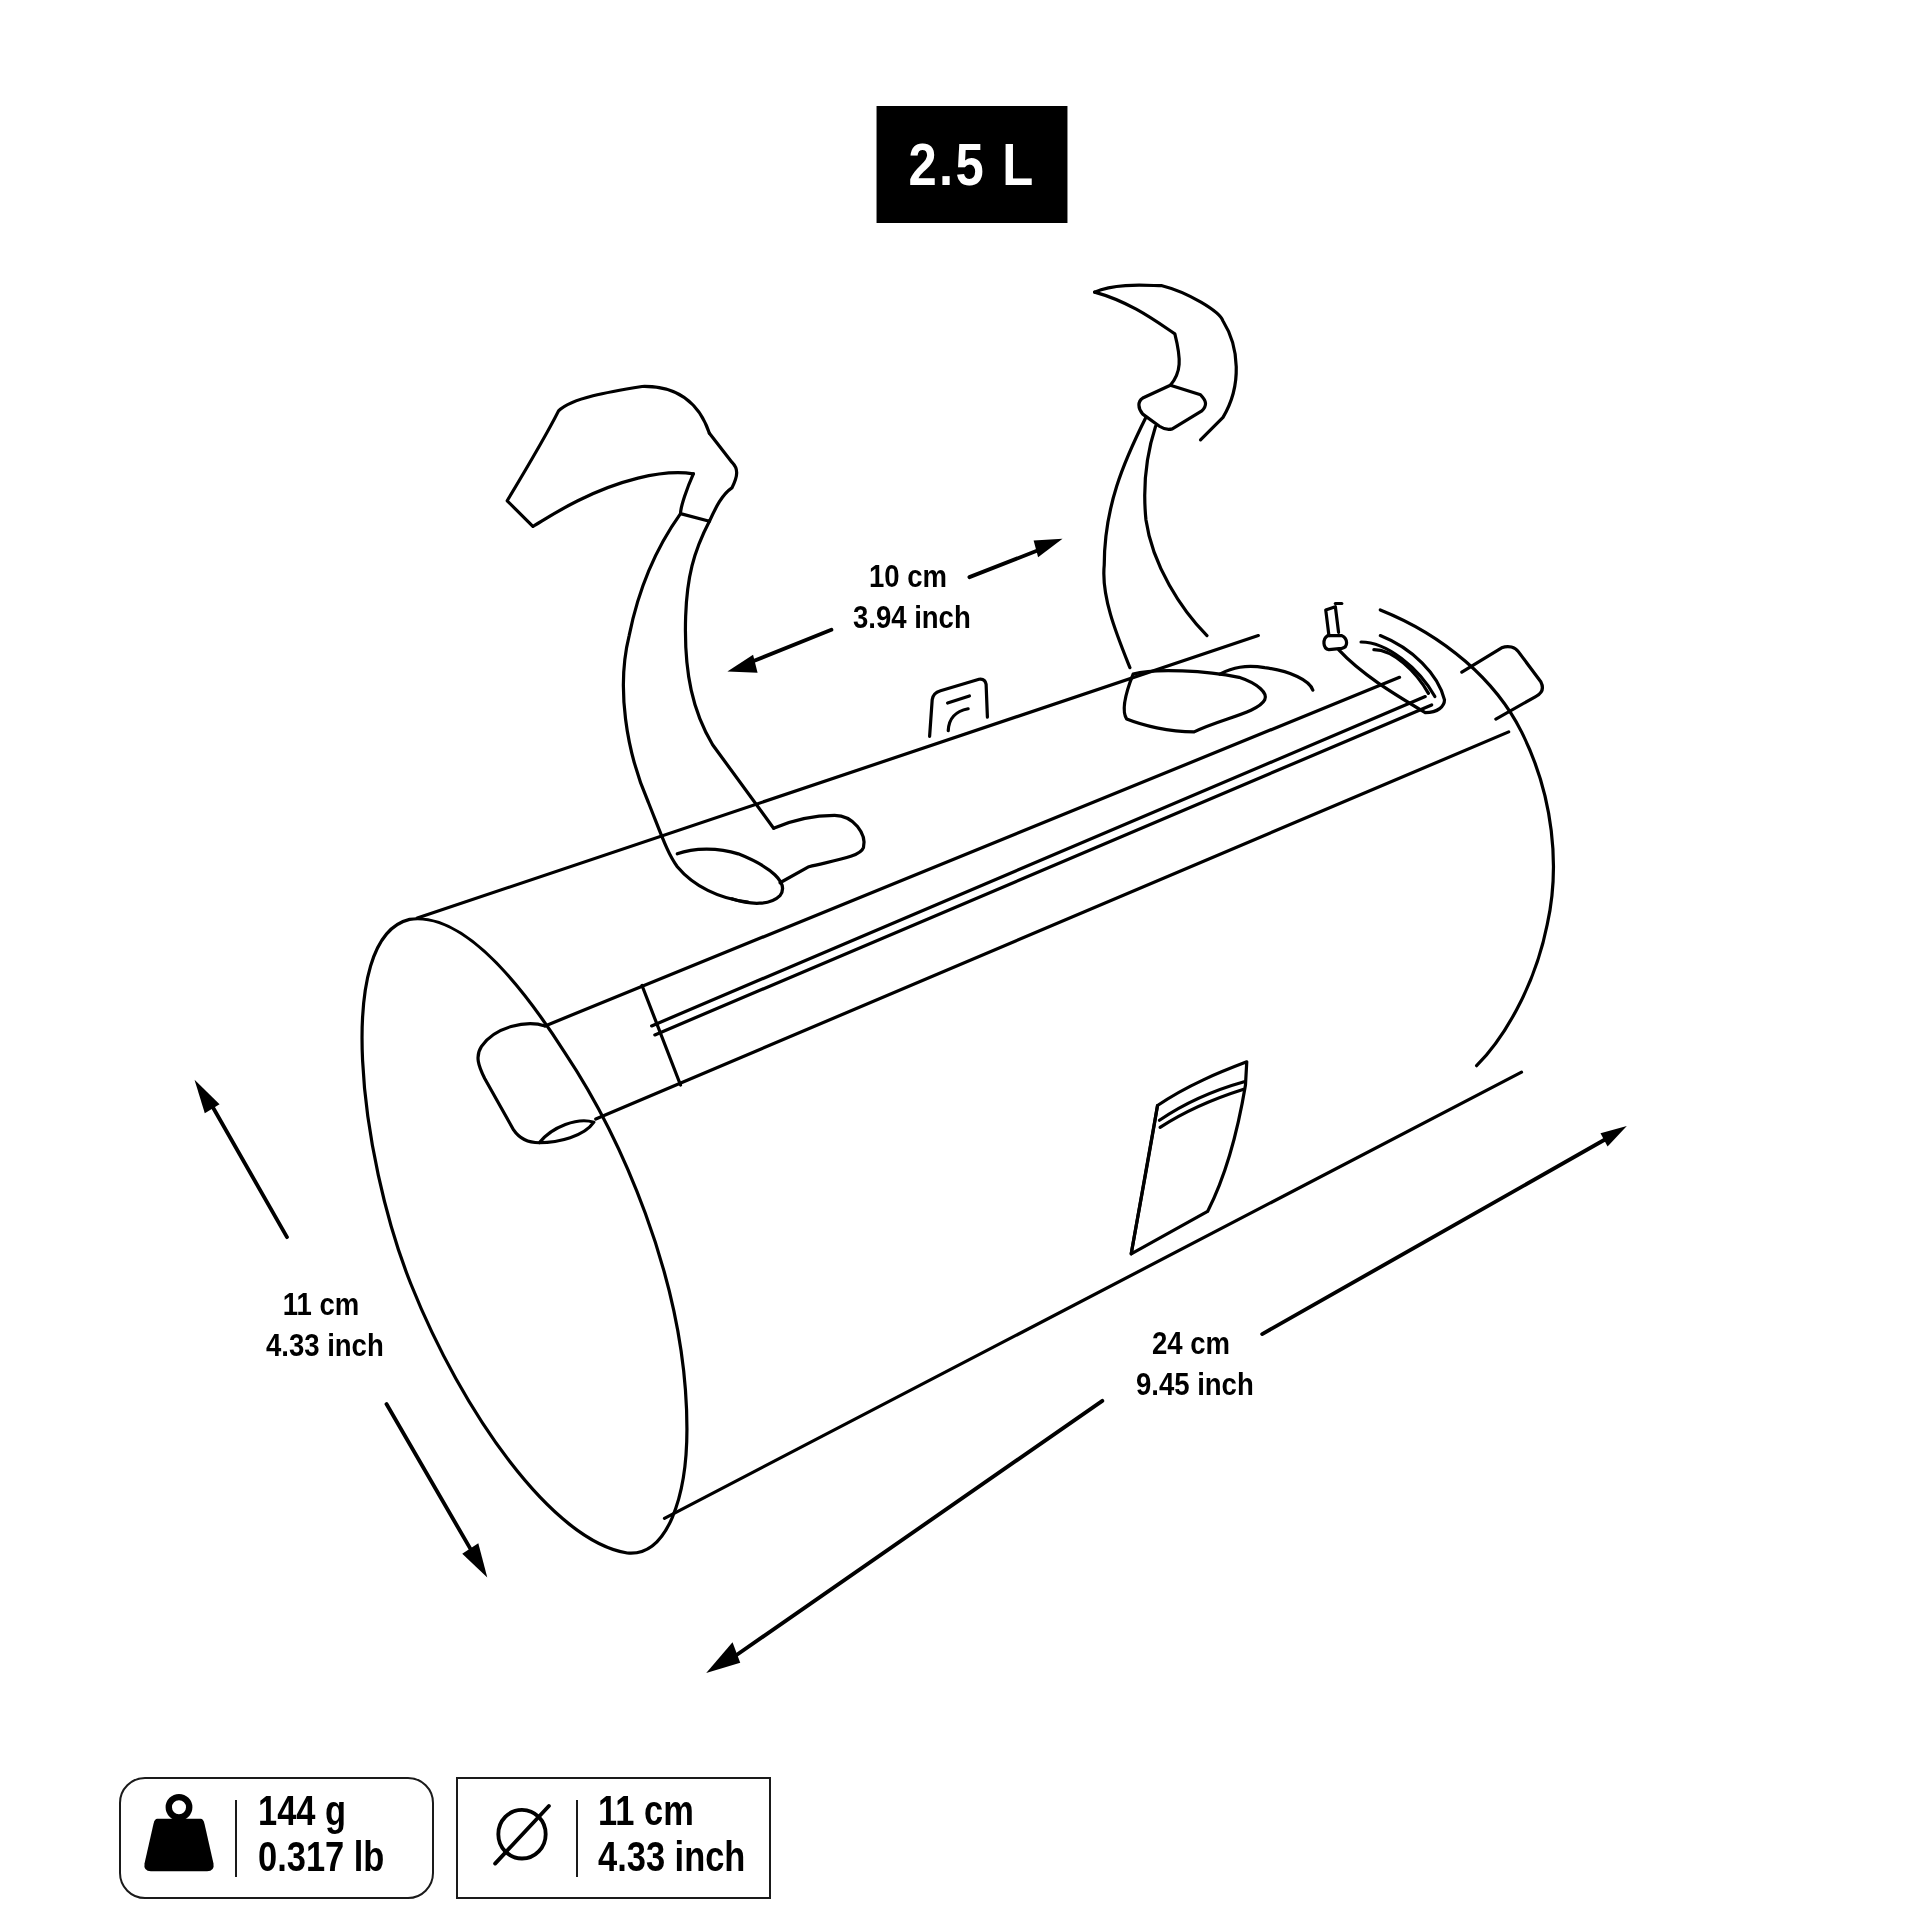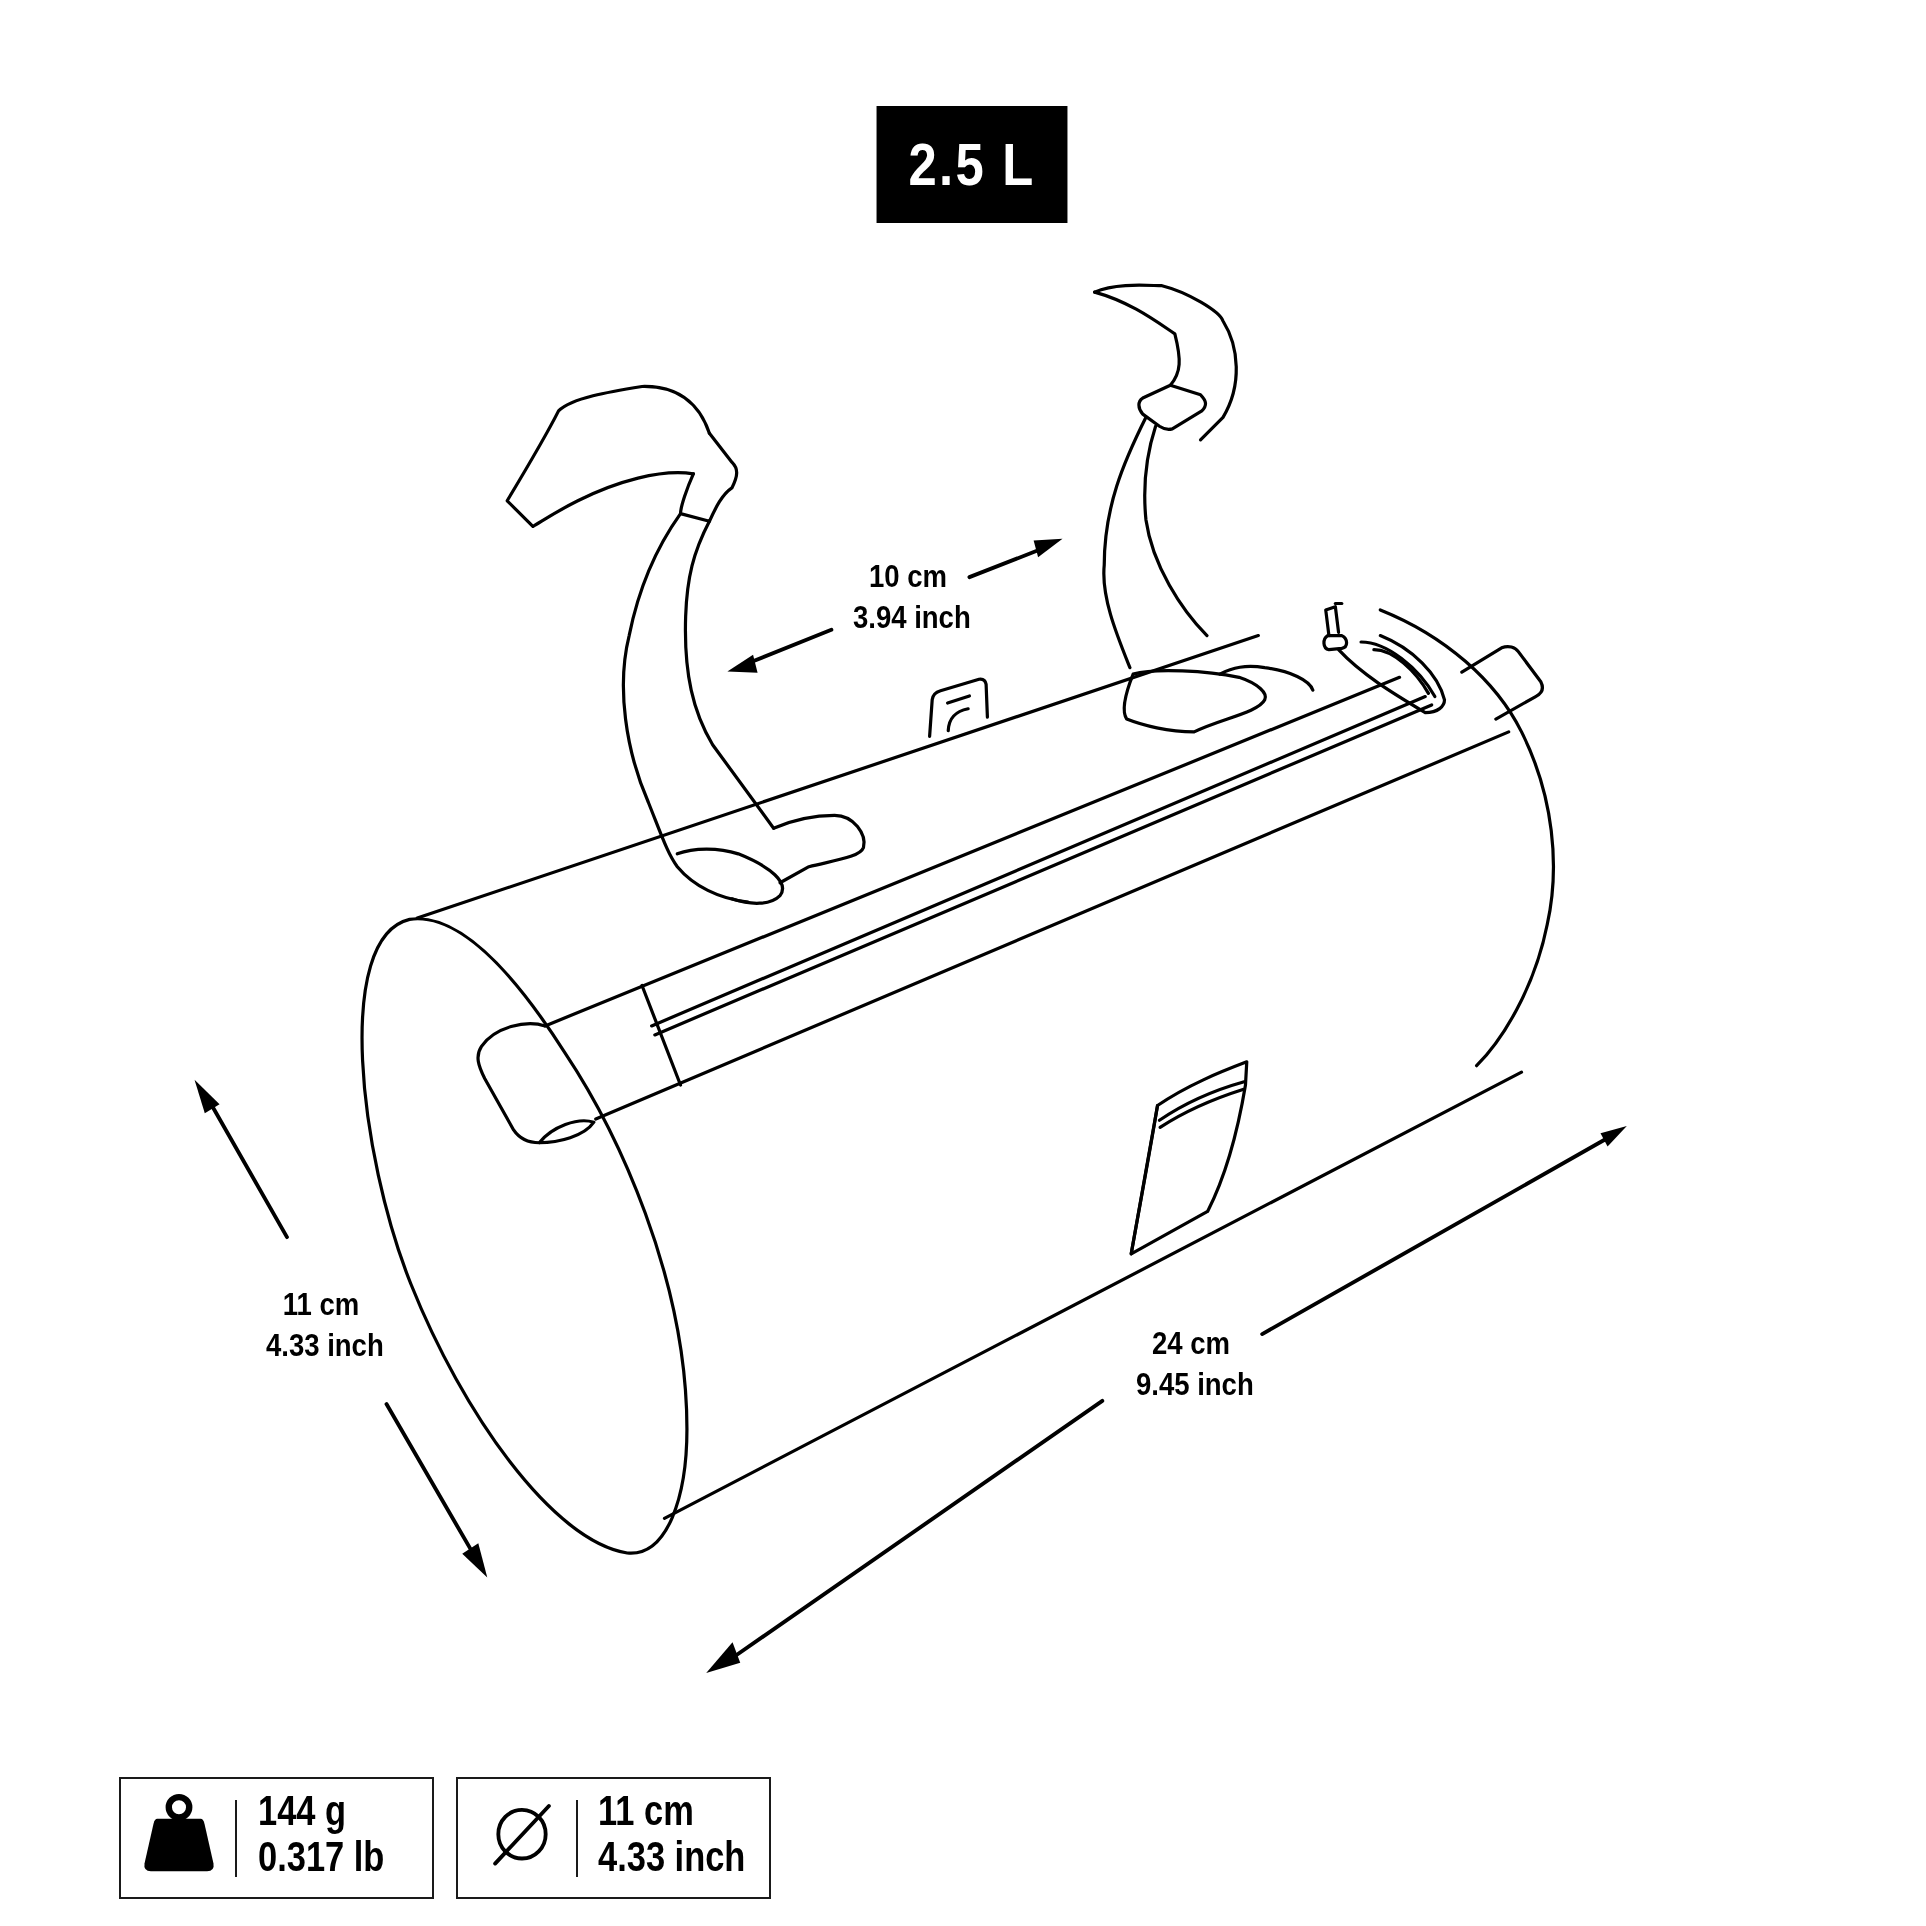--- a/index.html
+++ b/index.html
@@ -124,21 +124,21 @@
   <div class="dim-label" style="left:257px; top:1284px; width:128px;">
     <span>11 cm</span>
     <span>4.33 inch</span>
   </div>
 
   <div class="dim-label" style="left:1127px; top:1323px; width:128px;">
     <span>24 cm</span>
     <span>9.45 inch</span>
   </div>
 
-  <div class="spec-box" style="left:119px; width:315px;">
+  <div class="spec-box" style="left:119px; width:315px;border-radius:26px;">
     <svg class="spec-icon" style="left:22px; top:13px;" width="72" height="83" viewBox="0 0 112 130">
       <circle cx="56" cy="24" r="16" fill="none" stroke="#000" stroke-width="10"></circle>
       <path d="M 22 42 Q 18 42 16 50 L 2 112 Q 0 124 12 124 L 100 124 Q 112 124 110 112 L 96 50 Q 94 42 90 42 Z" fill="#000"></path>
     </svg>
     <div class="spec-divider" style="left:114px;"></div>
     <div class="spec-text" style="left:137px;">
       <span>144 g</span>
       <span>0.317 lb</span>
     </div>
   </div>

